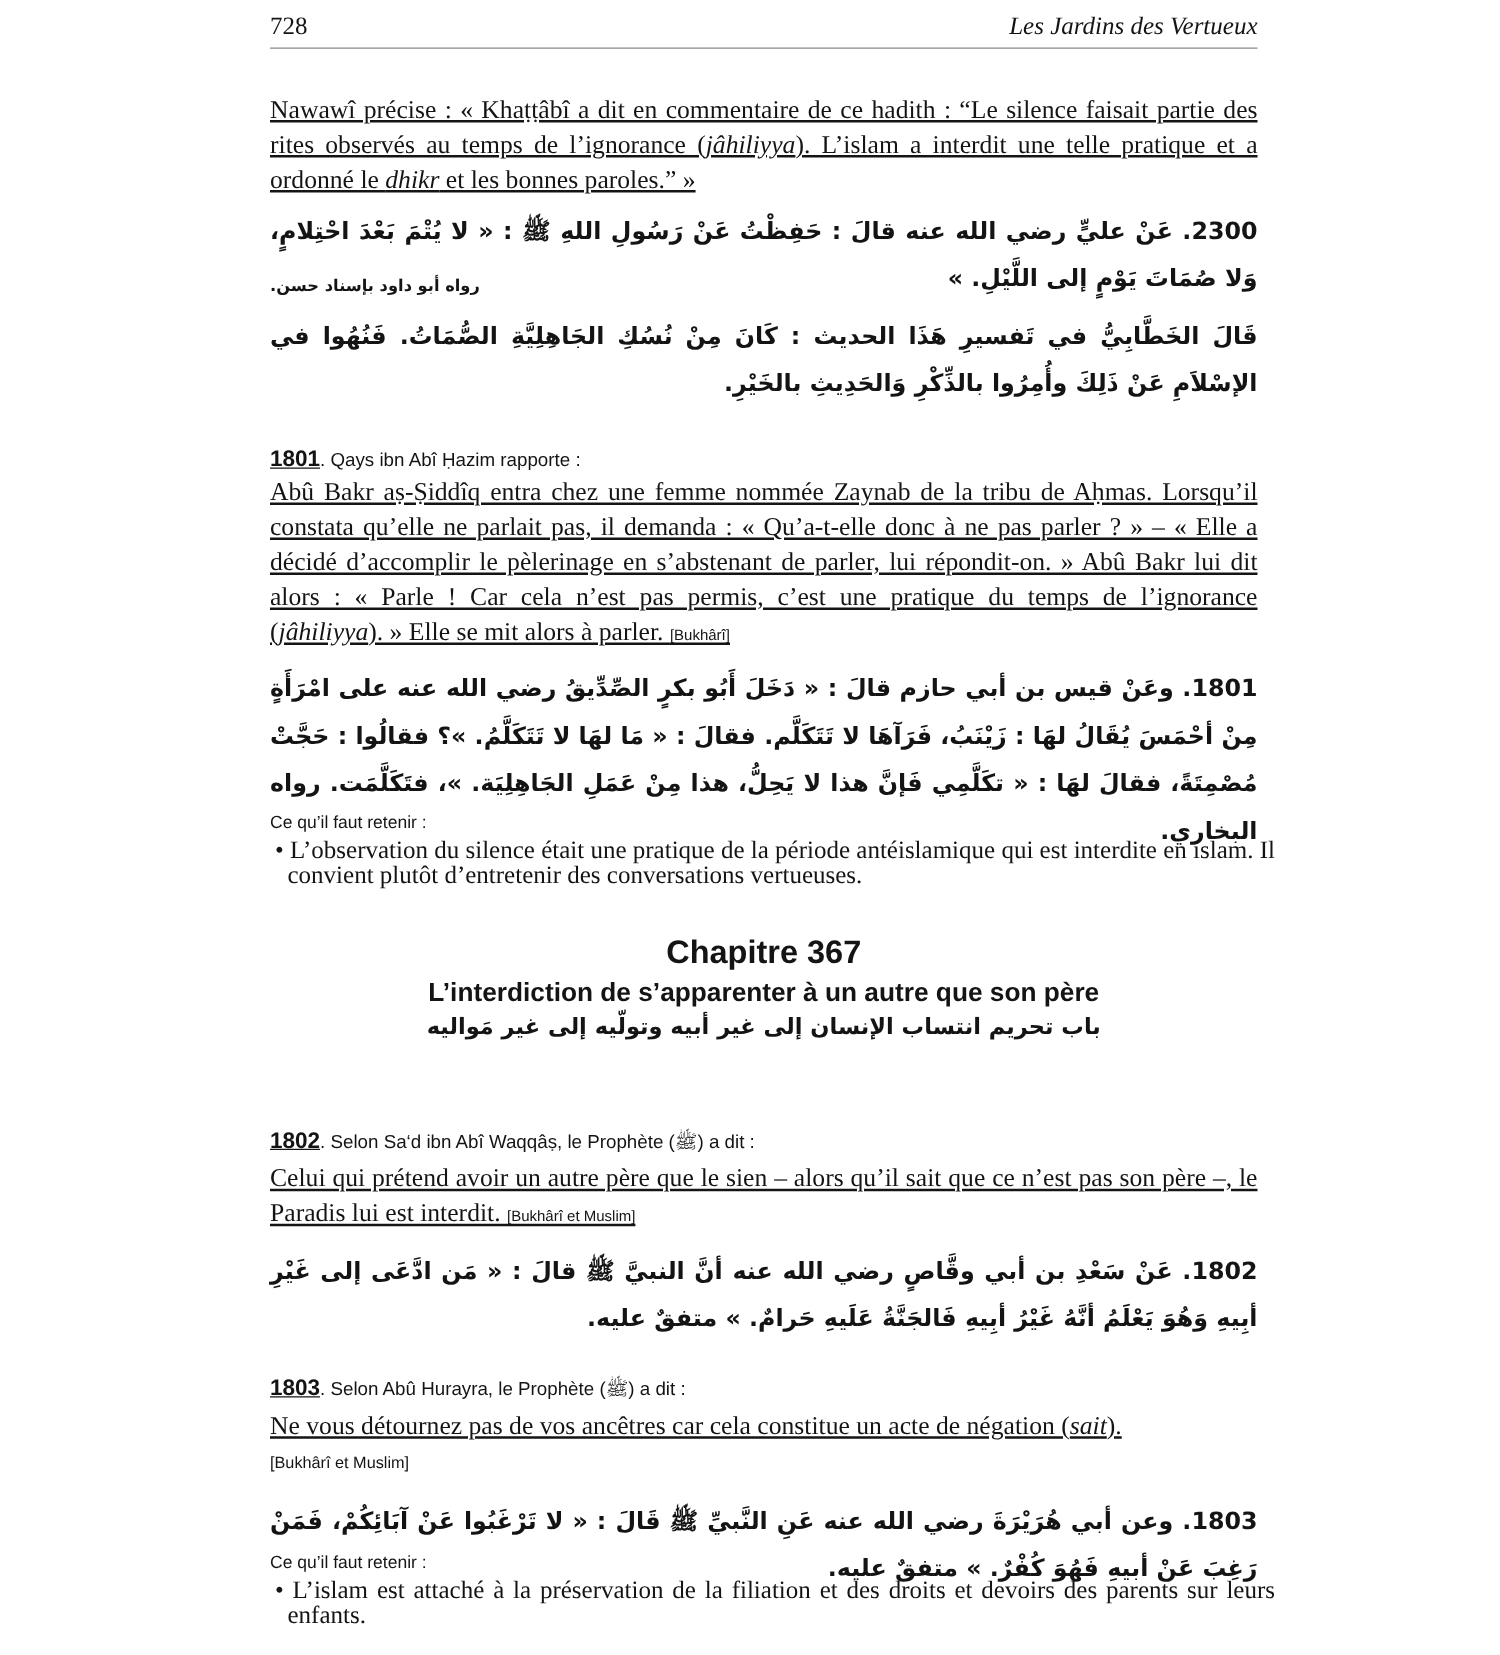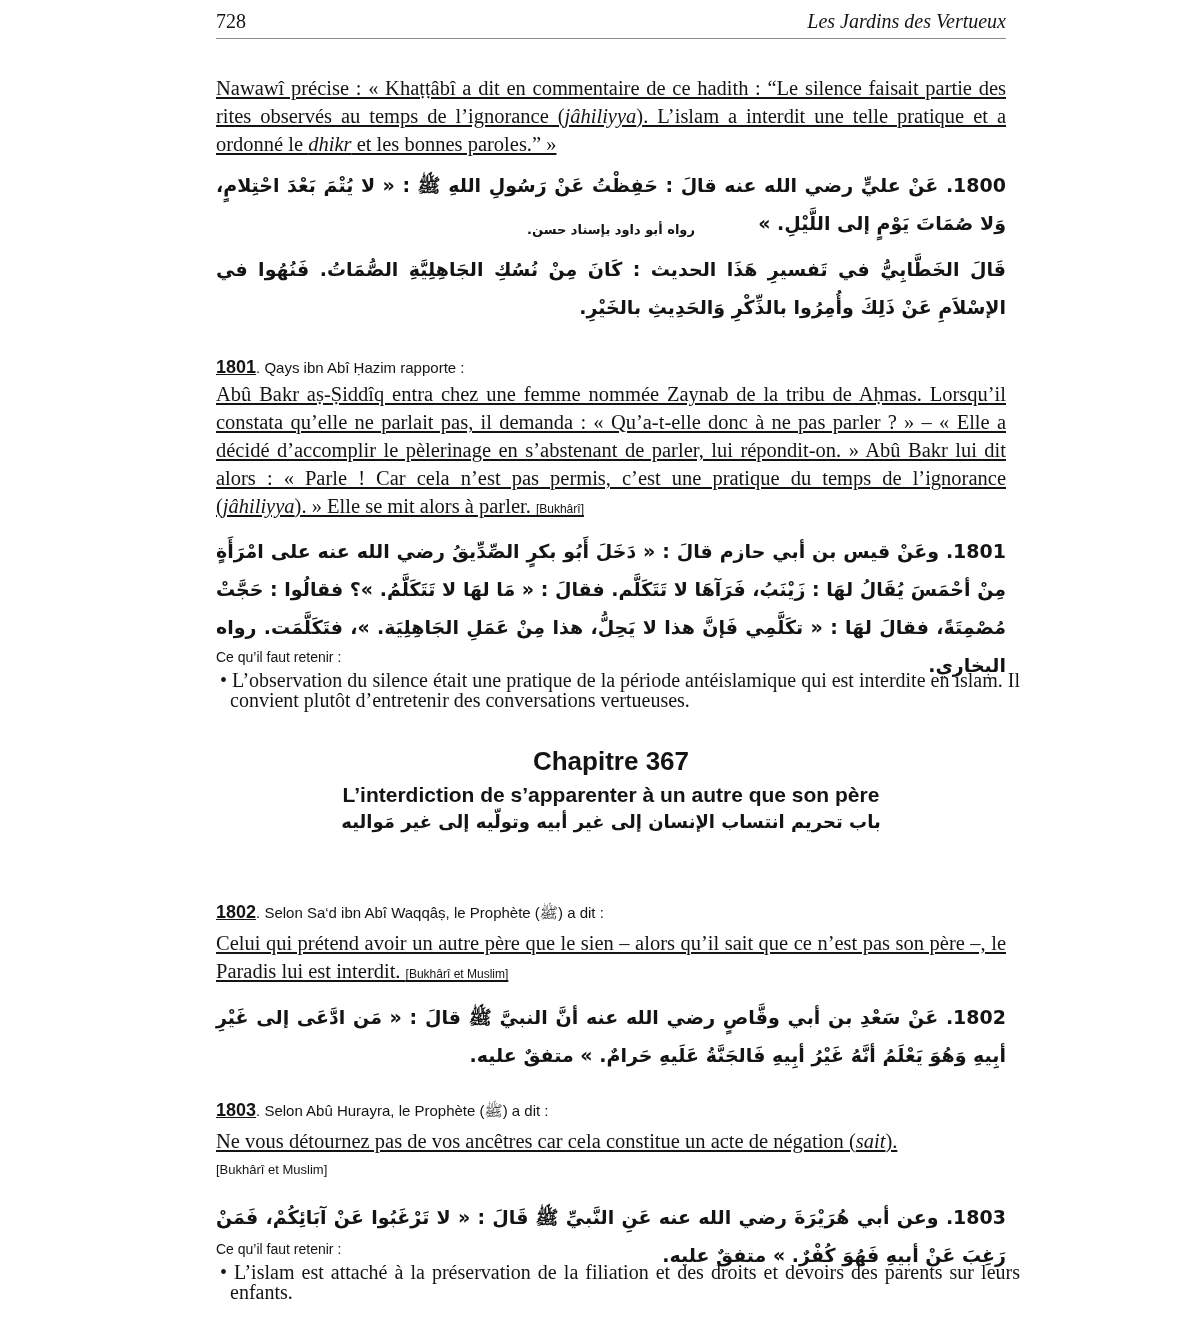--- a/index.html
+++ b/index.html
@@ -6,21 +6,21 @@
   body { width:1200px; height:1324px; position:relative; overflow:hidden; color:#141414; }
   .page { position:absolute; left:216px; top:0; width:790px; }
   .serif { font-family:"Liberation Serif","DejaVu Serif",serif; }
   .sans { font-family:"Liberation Sans","DejaVu Sans",sans-serif; }
   .header { position:absolute; left:0; top:8px; width:790px; height:30px; border-bottom:1.5px solid #8a8a8a; }
   .page-num { position:absolute; left:0; top:2px; font-size:20px; }
   .running-title { position:absolute; right:0; top:2px; font-size:20px; font-style:italic;text-align:right; }
   .block { position:absolute; left:0; width:790px; }
   .fr { font-size:20.5px; line-height:28px; text-align:justify;text-decoration:underline; }
   .ar { direction:rtl; text-align:justify; font-family:"DejaVu Sans",sans-serif; font-size:19px; line-height:38px; font-weight:bold; }
-  .ar-small { direction:rtl; text-align:center; font-family:"DejaVu Sans",sans-serif; font-size:13px; font-weight:bold; }
+  .ar-small { direction:rtl; text-align:left; font-family:"DejaVu Sans",sans-serif; font-size:13px; font-weight:bold; }
   .hnum { font-weight:bold; font-size:18px;text-decoration:underline; }
   .hintro { font-size:15px; }
   .src { font-family:"Liberation Sans","DejaVu Sans",sans-serif; font-size:12px; }
   .retain-title { font-size:14px; }
   .bullet { font-size:20px; line-height:20px; padding-left:14px; text-indent:-10px; text-align:justify; }
   .chap { text-align:center; font-weight:bold; }
   .chap-num { font-size:26px; }
   .chap-title { font-size:21px; margin-top:6px; }
   .chap-ar { direction:rtl; font-family:"DejaVu Sans",sans-serif; font-size:18px; font-weight:bold; margin-top:4px; }
   i { font-style:italic; }
@@ -30,21 +30,21 @@
 
 <div class="page">
 
   <div class="header">
     <span class="page-num serif">728</span>
     <span class="running-title serif">Les Jardins des Vertueux</span>
   </div>
 
   <div class="block fr serif" style="top:74px;"><span>Nawawî précise : « Khaṭṭâbî a dit en commentaire de ce hadith : “Le silence faisait partie des rites observés au temps de l’ignorance (</span><i>jâhiliyya</i><span>). L’islam a interdit une telle pratique et a ordonné le </span><i>dhikr</i><span> et les bonnes paroles.” »</span></div>
 
-  <div class="block ar" style="top:166px;">1800. عَنْ عليٍّ رضي الله عنه قالَ : حَفِظْتُ عَنْ رَسُولِ اللهِ ﷺ : « لا يُتْمَ بَعْدَ احْتِلامٍ، وَلا صُمَاتَ يَوْمٍ إلى اللَّيْلِ. »</div>
+  <div class="block ar" style="top:166px;">2300. عَنْ عليٍّ رضي الله عنه قالَ : حَفِظْتُ عَنْ رَسُولِ اللهِ ﷺ : « لا يُتْمَ بَعْدَ احْتِلامٍ، وَلا صُمَاتَ يَوْمٍ إلى اللَّيْلِ. »</div>
   <div class="block ar-small" style="top:222px;">رواه أبو داود بإسناد حسن.</div>
   <div class="block ar" style="top:250px;">قَالَ الخَطَّابِيُّ في تَفسيرِ هَذَا الحديث : كَانَ مِنْ نُسُكِ الجَاهِلِيَّةِ الصُّمَاتُ. فَنُهُوا في الإسْلاَمِ عَنْ ذَلِكَ وأُمِرُوا بالذِّكْرِ وَالحَدِيثِ بالخَيْرِ.</div>
 
   <div class="block sans" style="top:357px;">
     <span class="hnum">1801</span><span class="hintro">. Qays ibn Abî Ḥazim rapporte :</span>
   </div>
   <div class="block fr serif" style="top:380px;"><span>Abû Bakr aṣ-Ṣiddîq entra chez une femme nommée Zaynab de la tribu de Aḥmas. Lorsqu’il constata qu’elle ne parlait pas, il demanda : « Qu’a-t-elle donc à ne pas parler ? » – « Elle a décidé d’accomplir le pèlerinage en s’abstenant de parler, lui répondit-on. » Abû Bakr lui dit alors : « Parle ! Car cela n’est pas permis, c’est une pratique du temps de l’ignorance (</span><i>jâhiliyya</i><span>). » Elle se mit alors à parler. </span><span class="src">[Bukhârî]</span></div>
 
   <div class="block ar" style="top:532px;">1801. وعَنْ قيس بن أبي حازم قالَ : « دَخَلَ أَبُو بكرٍ الصِّدِّيقُ رضي الله عنه على امْرَأَةٍ مِنْ أحْمَسَ يُقَالُ لهَا : زَيْنَبُ، فَرَآهَا لا تَتَكَلَّم. فقالَ : « مَا لهَا لا تَتَكَلَّمُ. »؟ فقالُوا : حَجَّتْ مُصْمِتَةً، فقالَ لهَا : « تكَلَّمِي فَإنَّ هذا لا يَحِلُّ، هذا مِنْ عَمَلِ الجَاهِلِيَة. »، فتَكَلَّمَت. رواه البخاري.</div>
 

